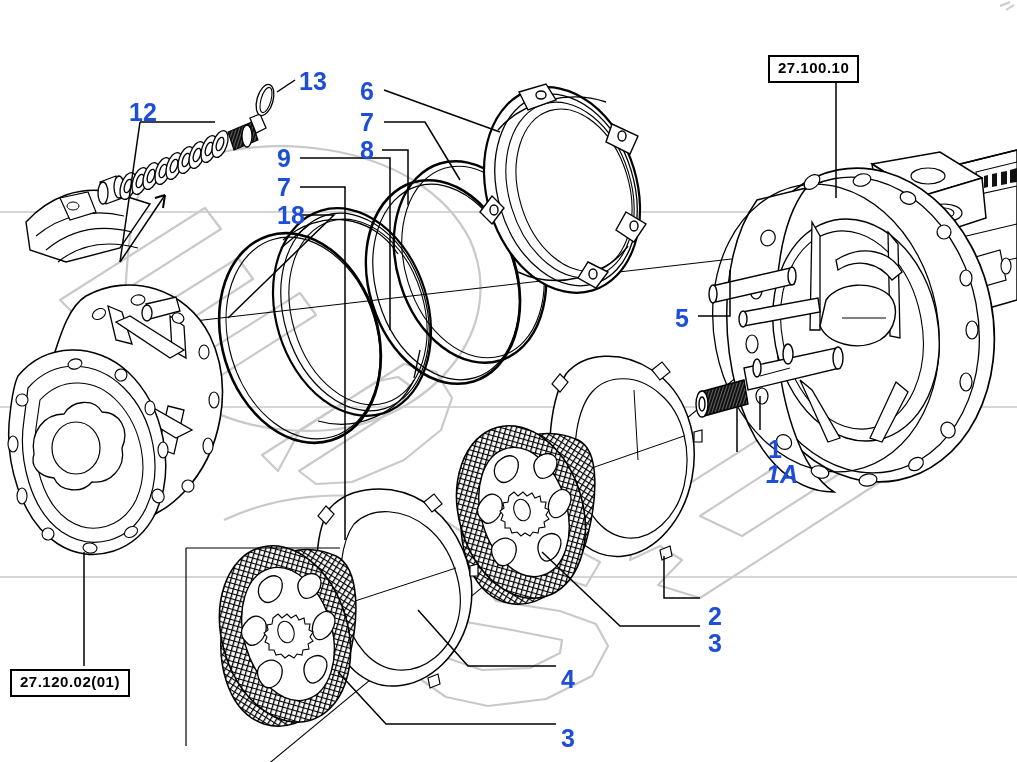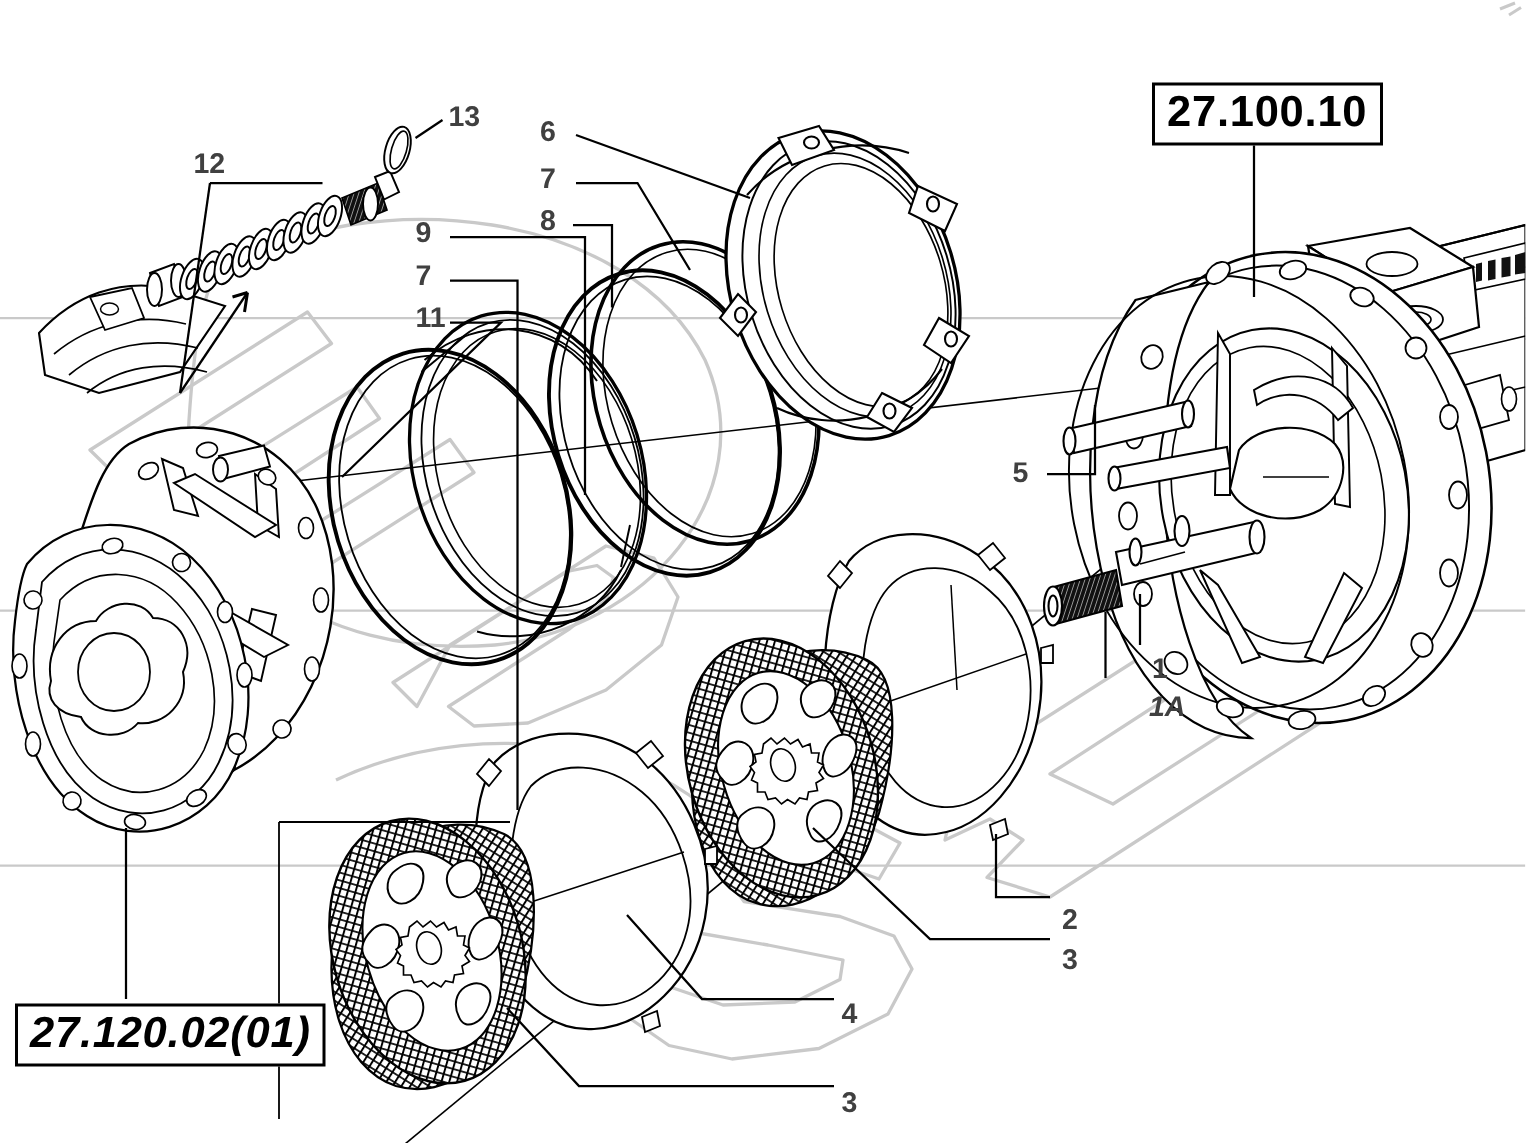--- a/index.html
+++ b/index.html
@@ -21,33 +21,33 @@
     position: absolute;
     left: 0; top: 0;
     width: 1017px;
     height: 762px;
   }
   .ref-box {
     position: absolute;
     border: 2.5px solid #000;
     background: #fff;
     padding: 3px 8px 5px 8px;
-    font-size: 29px;
+    font-size: 15px;
     font-weight: 700;
     letter-spacing: 0.5px;
     color: #000;
     white-space: nowrap;
     line-height: 1.05;
     font-family: "Liberation Sans", sans-serif;
   }
   .callout {
     position: absolute;
-    font-size: 19px;
+    font-size: 25px;
     font-weight: 700;
-    color: #404040;
+    color: #1d4ed8;
     line-height: 1;
     white-space: nowrap;
     font-family: "Liberation Sans", sans-serif;
   }
 </style>
 </head>
 <body>
 
 <div id="sheet">
 
@@ -453,30 +453,30 @@
 
         <path d="M186 548 L186 746" stroke-width="1.2"></path>
         <path d="M186 548 L340 548" stroke-width="1.2"></path>
       </g>
 
     </g>
   </svg>
 
   <div class="ref-box" style="left:768px; top:55px;">27.100.10</div>
 
-  <div class="ref-box" style="left:10px; top:669px;font-style:italic;">27.120.02(01)</div>
+  <div class="ref-box" style="left:10px; top:669px;">27.120.02(01)</div>
 
   <div class="callout" style="left:299px; top:69px;">13</div>
   <div class="callout" style="left:129px; top:100px;">12</div>
   <div class="callout" style="left:360px; top:79px;">6</div>
   <div class="callout" style="left:360px; top:110px;">7</div>
   <div class="callout" style="left:360px; top:138px;">8</div>
   <div class="callout" style="left:277px; top:146px;">9</div>
   <div class="callout" style="left:277px; top:175px;">7</div>
-  <div class="callout" style="left:277px; top:203px;">11</div>
+  <div class="callout" style="left:277px; top:203px;">18</div>
   <div class="callout" style="left:675px; top:306px;">5</div>
   <div class="callout" style="left:768px; top:437px;">1</div>
   <div class="callout" style="left:766px; top:462px;font-style:italic;">1A</div>
   <div class="callout" style="left:708px; top:604px;">2</div>
   <div class="callout" style="left:708px; top:631px;">3</div>
   <div class="callout" style="left:561px; top:667px;">4</div>
   <div class="callout" style="left:561px; top:726px;">3</div>
 
 </div>
 

